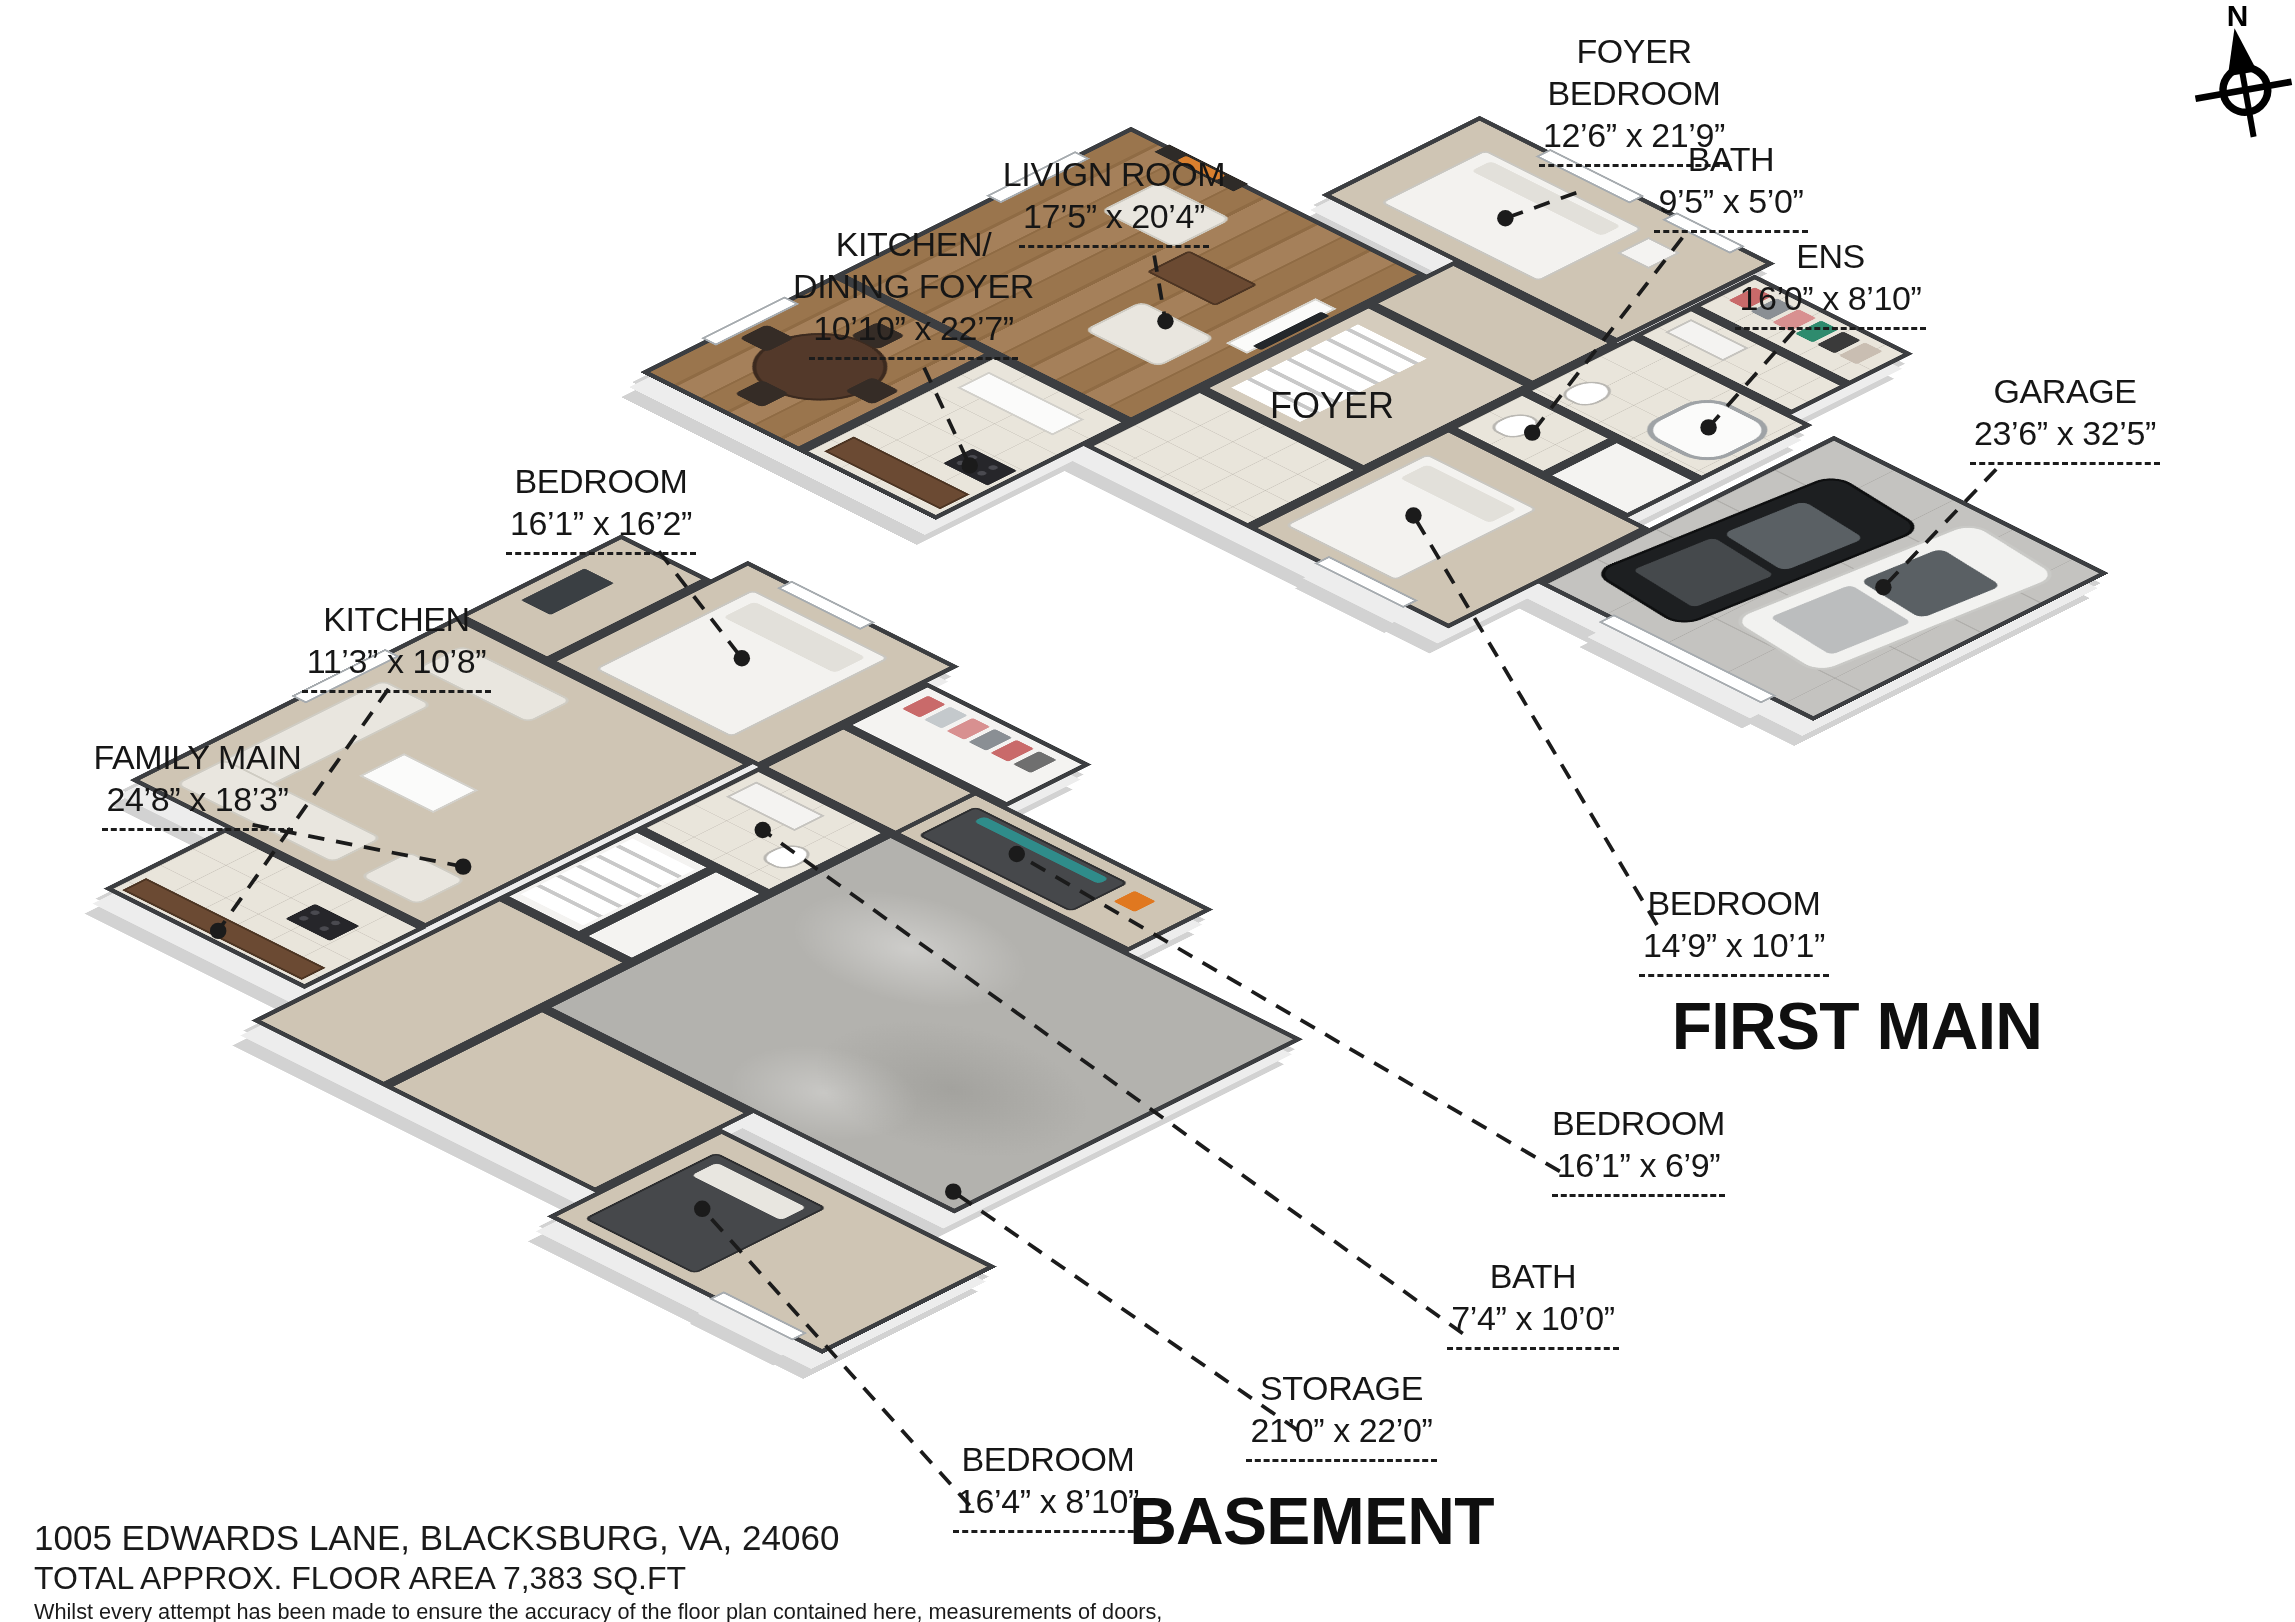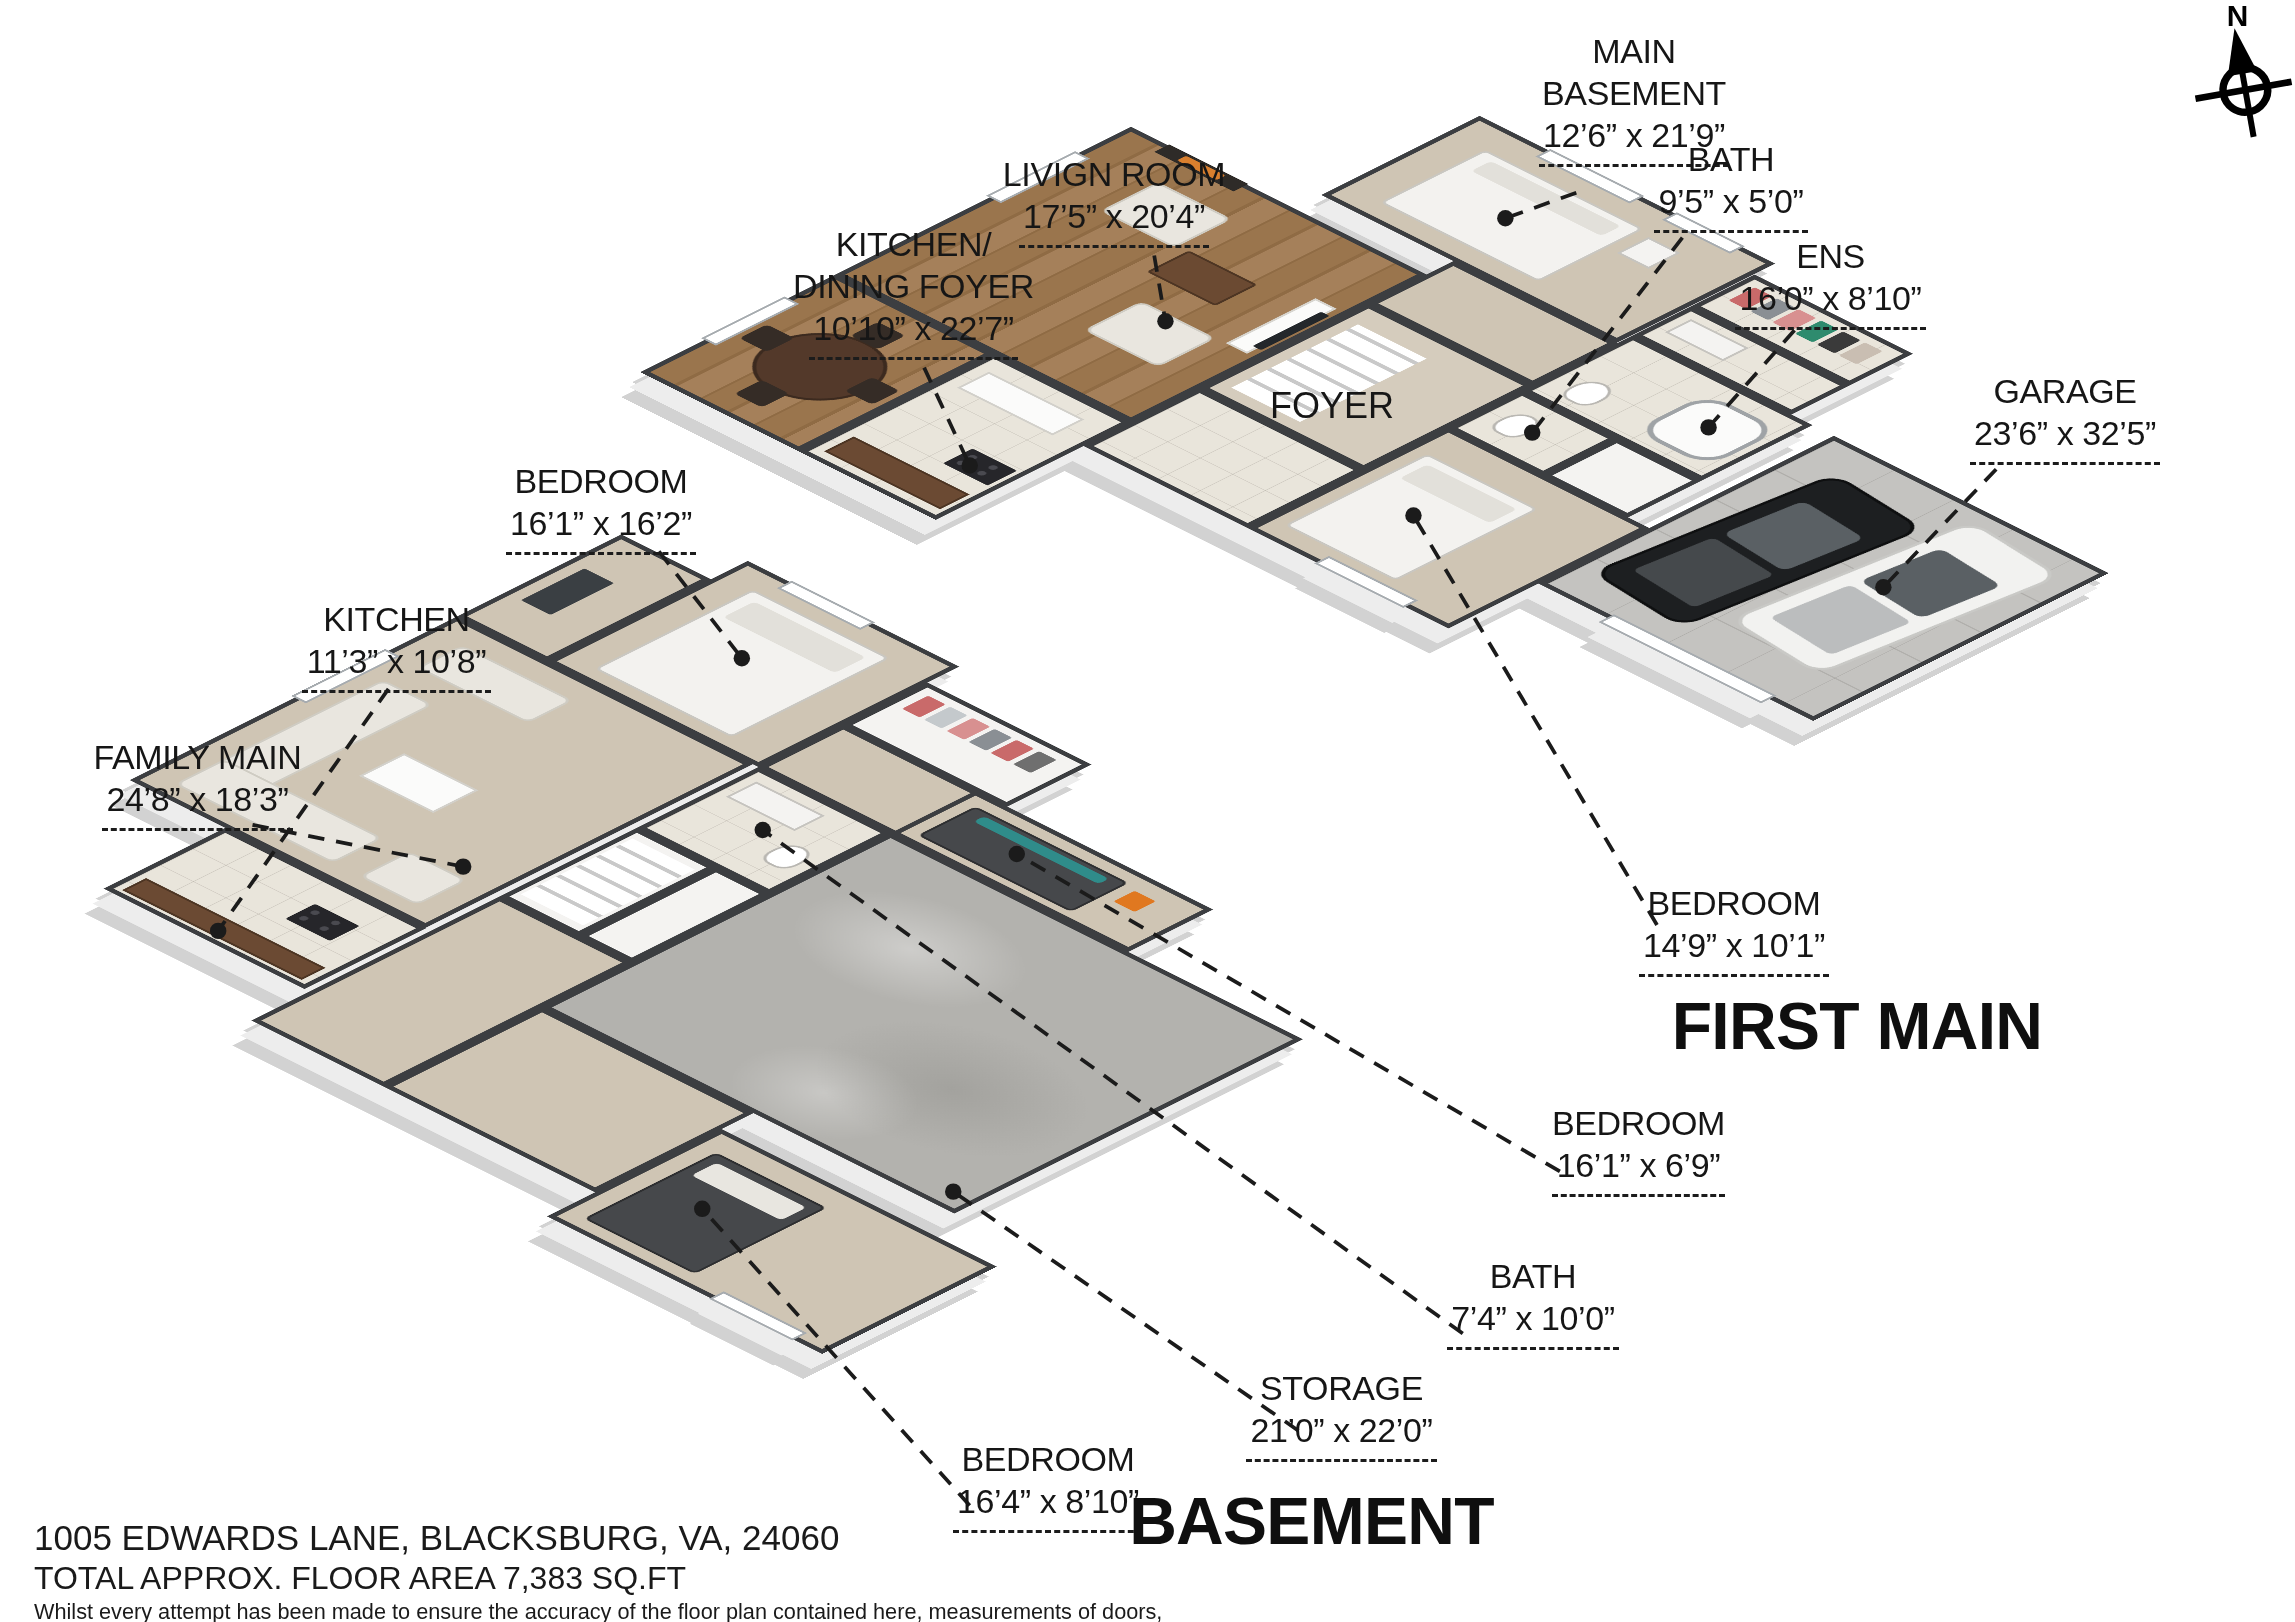--- a/index.html
+++ b/index.html
@@ -288,21 +288,21 @@
       <circle cx="292" cy="1246" r="11"></circle>
       <circle cx="620" cy="1160" r="11"></circle>
       <circle cx="1361" cy="1143" r="11"></circle>
       <circle cx="1021" cy="1111" r="11"></circle>
       <circle cx="1276" cy="1595" r="11"></circle>
       <circle cx="940" cy="1618" r="11"></circle>
     </g>
   </svg>
 
   <div class="room-label" style="left:1518px;top:30px;width:232px;">
-    <div class="rl-name">MAIN BASEMENT</div>
+    <div class="rl-name">FOYER BEDROOM</div>
     <div class="rl-dims">12’6” x 21’9”</div>
   </div>
   <div class="room-label" style="left:1619px;top:138px;width:224px;">
     <div class="rl-name">BATH</div>
     <div class="rl-dims">9’5” x 5’0”</div>
   </div>
   <div class="room-label" style="left:1711px;top:235px;width:239px;">
     <div class="rl-name">ENS</div>
     <div class="rl-dims">16’0” x 8’10”</div>
   </div>

